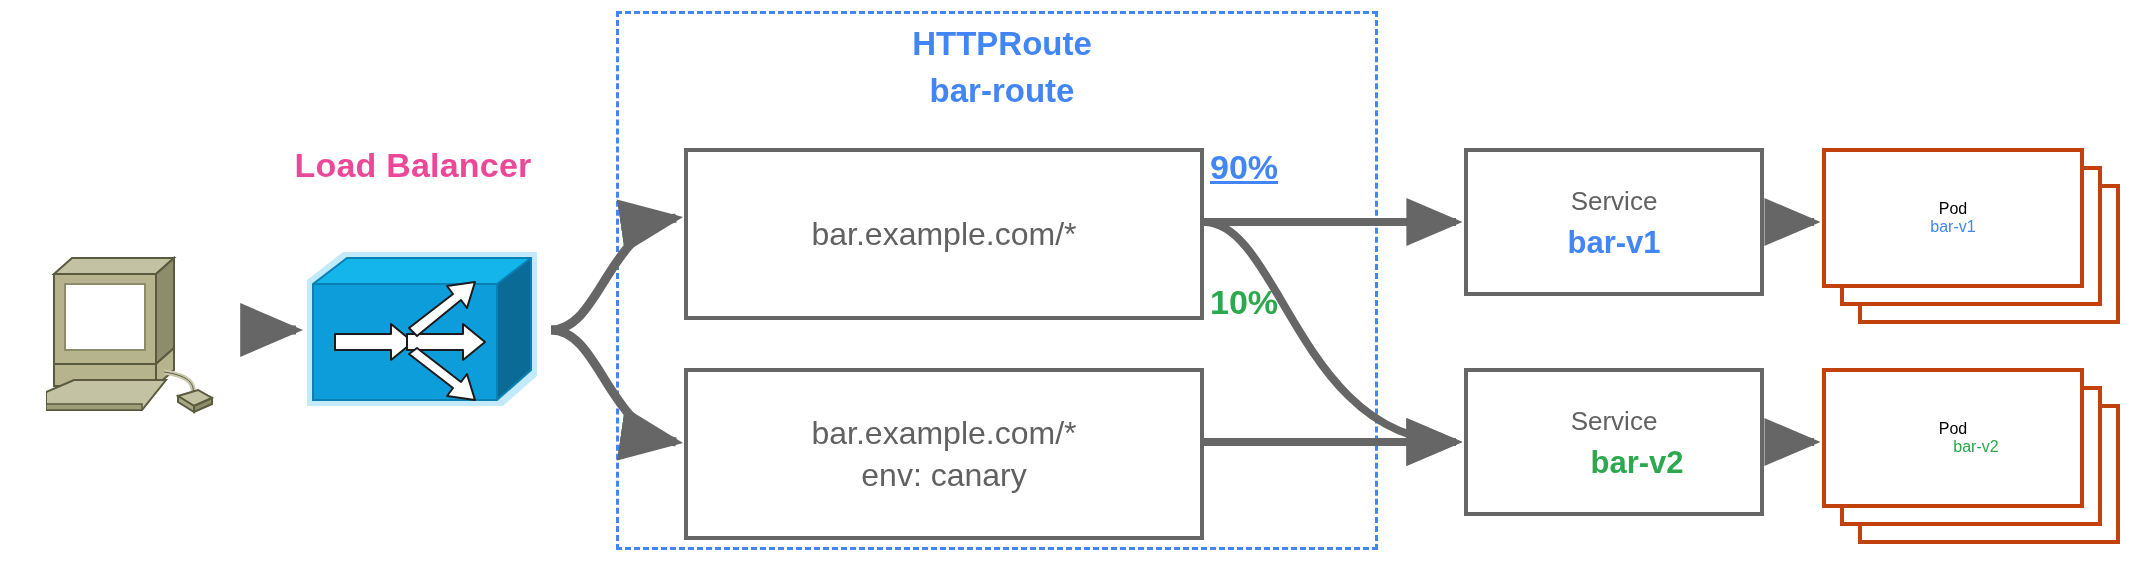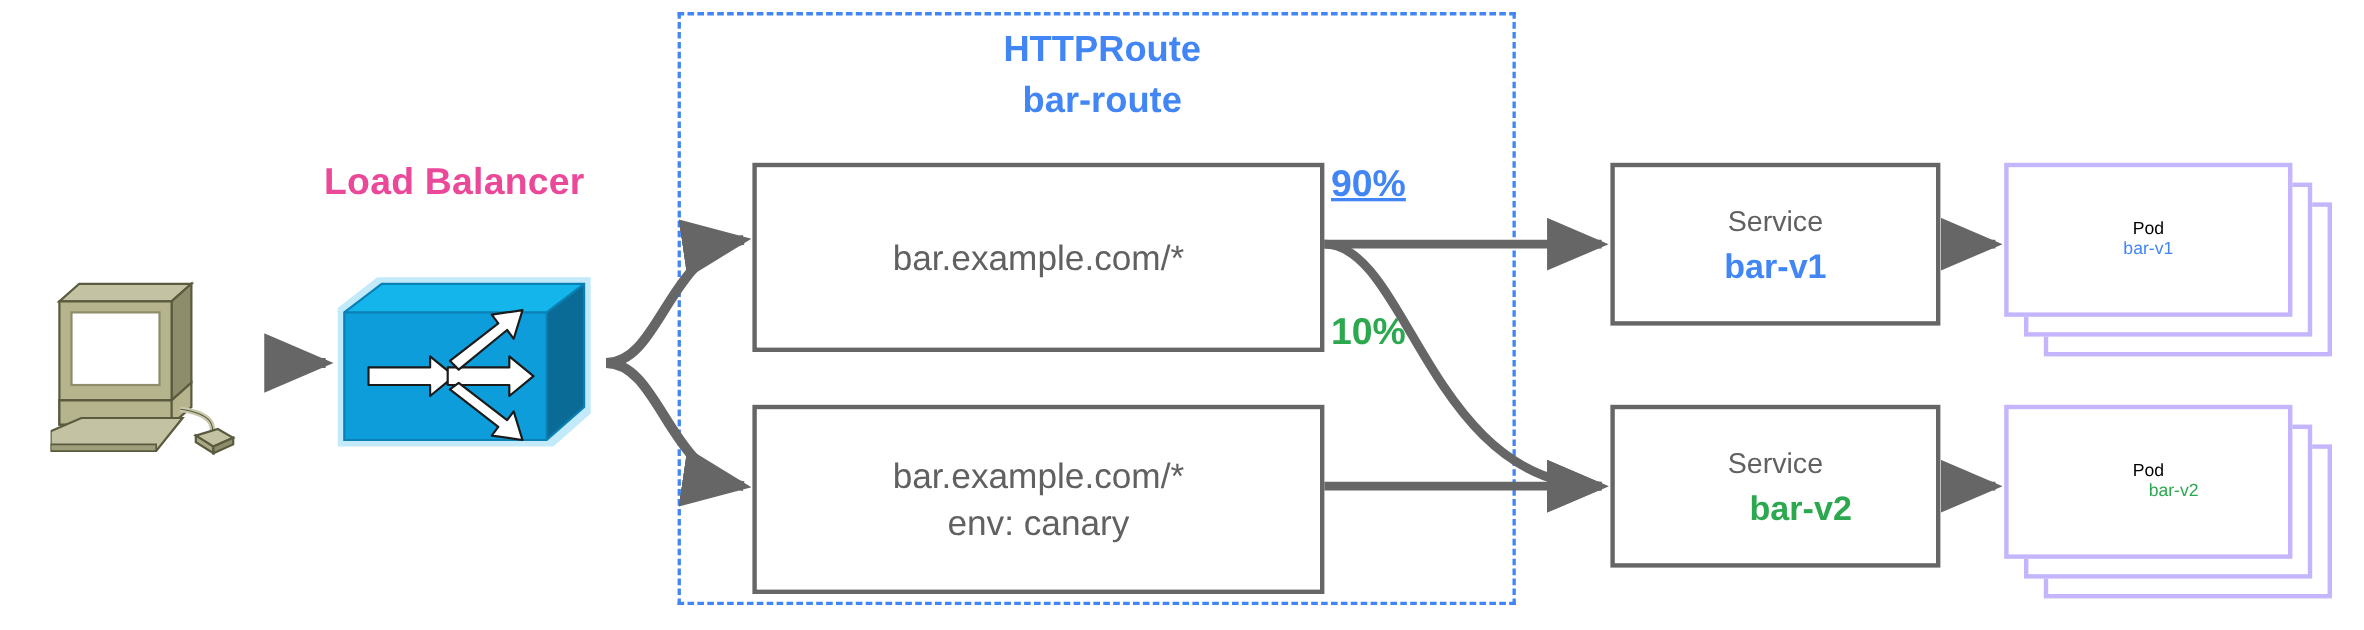--- a/index.html
+++ b/index.html
@@ -76,21 +76,21 @@
   #svc-v2{left:1464px; top:368px;}
 
   
   .pod-stack{width:330px;height:210px;}
   #pod-v1{left:1822px; top:148px;}
   #pod-v2{left:1822px; top:368px;}
   .pod-stack .layer{
     position:absolute;
     width:262px;height:140px;
     box-sizing:border-box;
-    border:4px solid #c4b5fd;
+    border:4px solid #c2410c;
     background:#ffffff;
   }
   .pod-stack .layer.back2{left:36px; top:36px; z-index:1;}
   .pod-stack .layer.back1{left:18px; top:18px; z-index:2;}
   .pod-stack .layer.front{
     left:0; top:0; z-index:3;
     display:flex;flex-direction:column;
     align-items:center;justify-content:center;
   }
 

